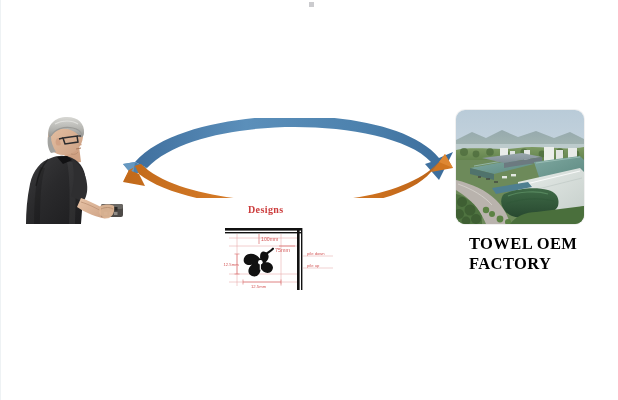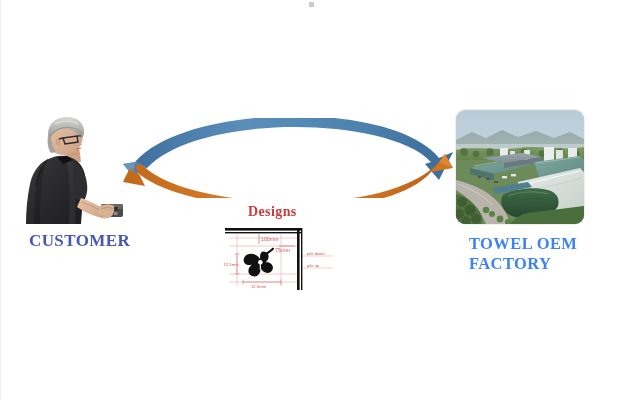--- a/index.html
+++ b/index.html
@@ -47,21 +47,21 @@
     left: 28px;
     top: 231px;
     font-size: 17px;
     color: #4757b5;
   }
   #factory-label {
     left: 468px;
     top: 234px;
     font-size: 16.5px;
     line-height: 20px;
-    color: #3b82f6;
+    color: #000000;
   }
 
   
   #factory-photo {
     position: absolute;
     left: 455px;
     top: 110px;
     width: 128px;
     height: 114px;
     border-radius: 9px;
@@ -82,21 +82,21 @@
   
   #ideas-label {
     left: 241px;
     top: 116px;
     font-size: 12.5px;
     color: #31419a;
   }
   #designs-label {
     left: 247px;
     top: 204px;
-    font-size: 14px;
+    font-size: 10px;
     color: #cc3b3b;
   }
 
   
   #tech-drawing {
     position: absolute;
     left: 222px;
     top: 226px;
     width: 112px;
     height: 66px;
@@ -177,21 +177,20 @@
       <path d="M48 26 L62 24 L63 30 L50 32 Z" fill="none" stroke="#2c2c2e" stroke-width="1.5"></path>
       <path d="M44 27 L48 26" stroke="#2c2c2e" stroke-width="1.4"></path>
       <path d="M62 24 L66 24" stroke="#2c2c2e" stroke-width="1.2"></path>
 
       <path d="M64 30 L67 33 L63 34" fill="#cda184"></path>
       <path d="M61 37 L66 36" stroke="#a8795d" stroke-width="1" fill="none"></path>
       <path d="M56 42 C59 43 62 42 63 40" stroke="#b98f72" stroke-width=".9" fill="none"></path>
     </svg>
   </div>
 
-  <div class="label" id="customer-label">CUSTOMER</div>
 
   <div id="factory-photo">
     <svg width="128" height="114" viewBox="0 0 128 114" xmlns="http://www.w3.org/2000/svg">
       <defs>
         <linearGradient id="skyG" x1="0" y1="0" x2="0" y2="1">
           <stop offset="0%" stop-color="#b9cbd8"></stop>
           <stop offset="60%" stop-color="#cdd9e1"></stop>
           <stop offset="100%" stop-color="#dde5e7"></stop>
         </linearGradient>
         <linearGradient id="hillG" x1="0" y1="0" x2="0" y2="1">

